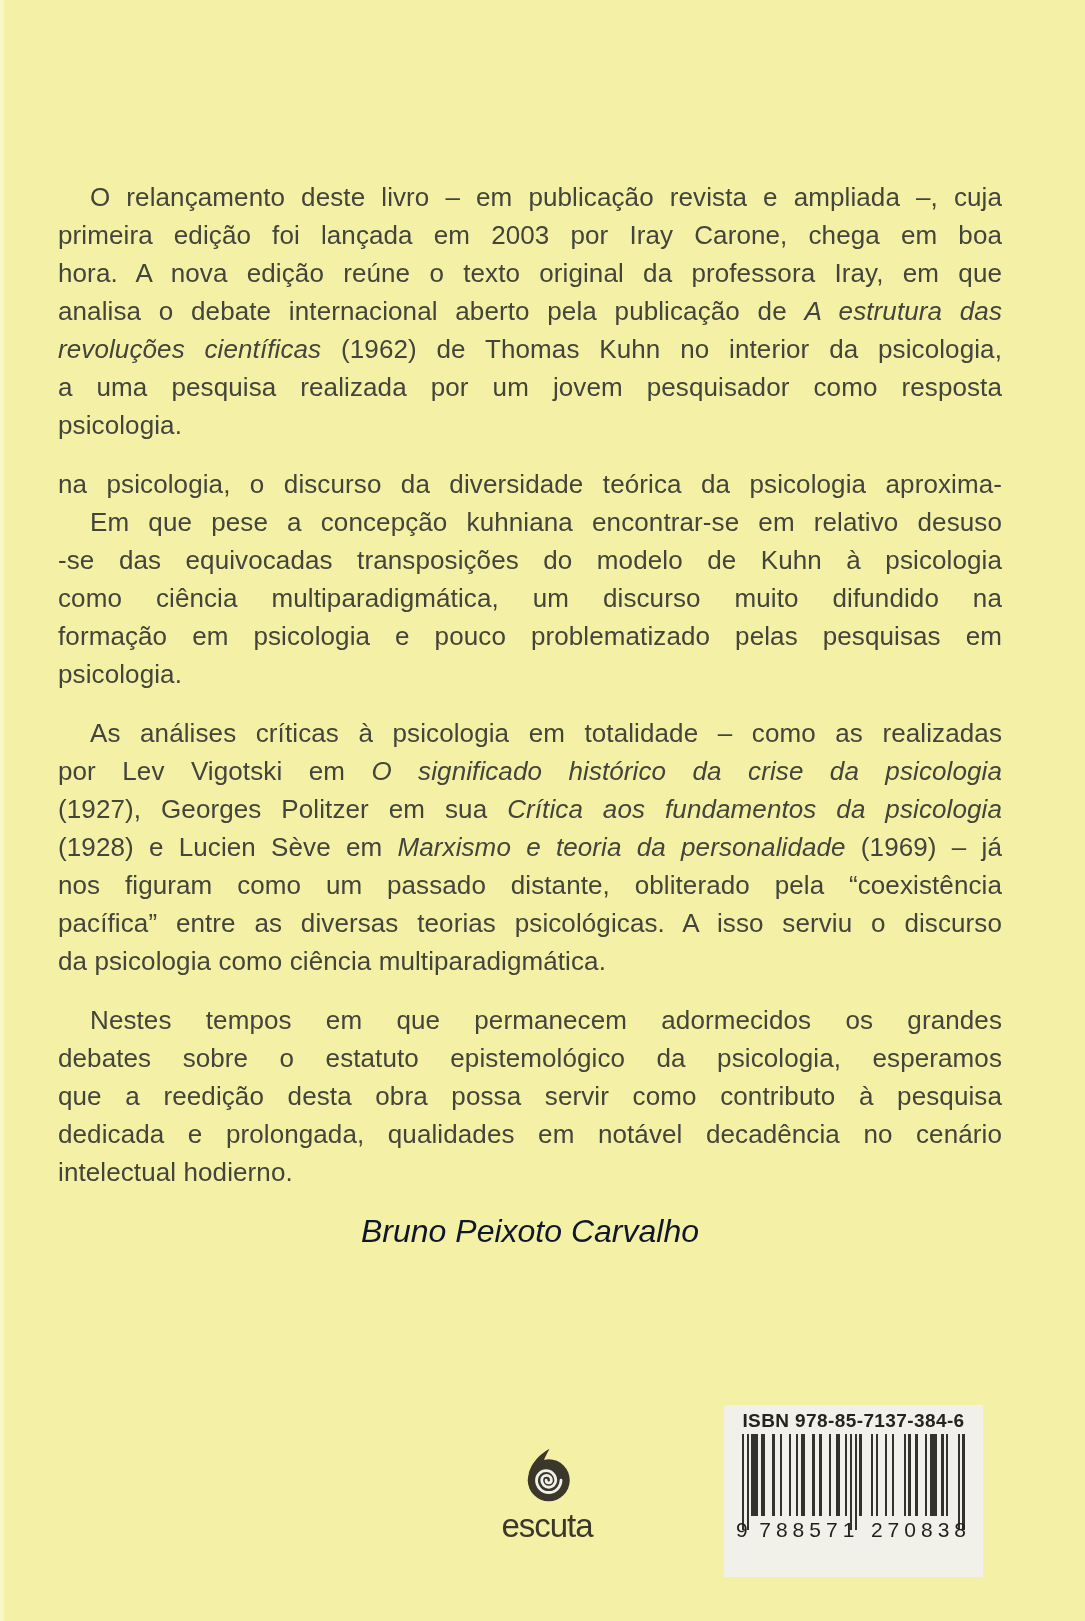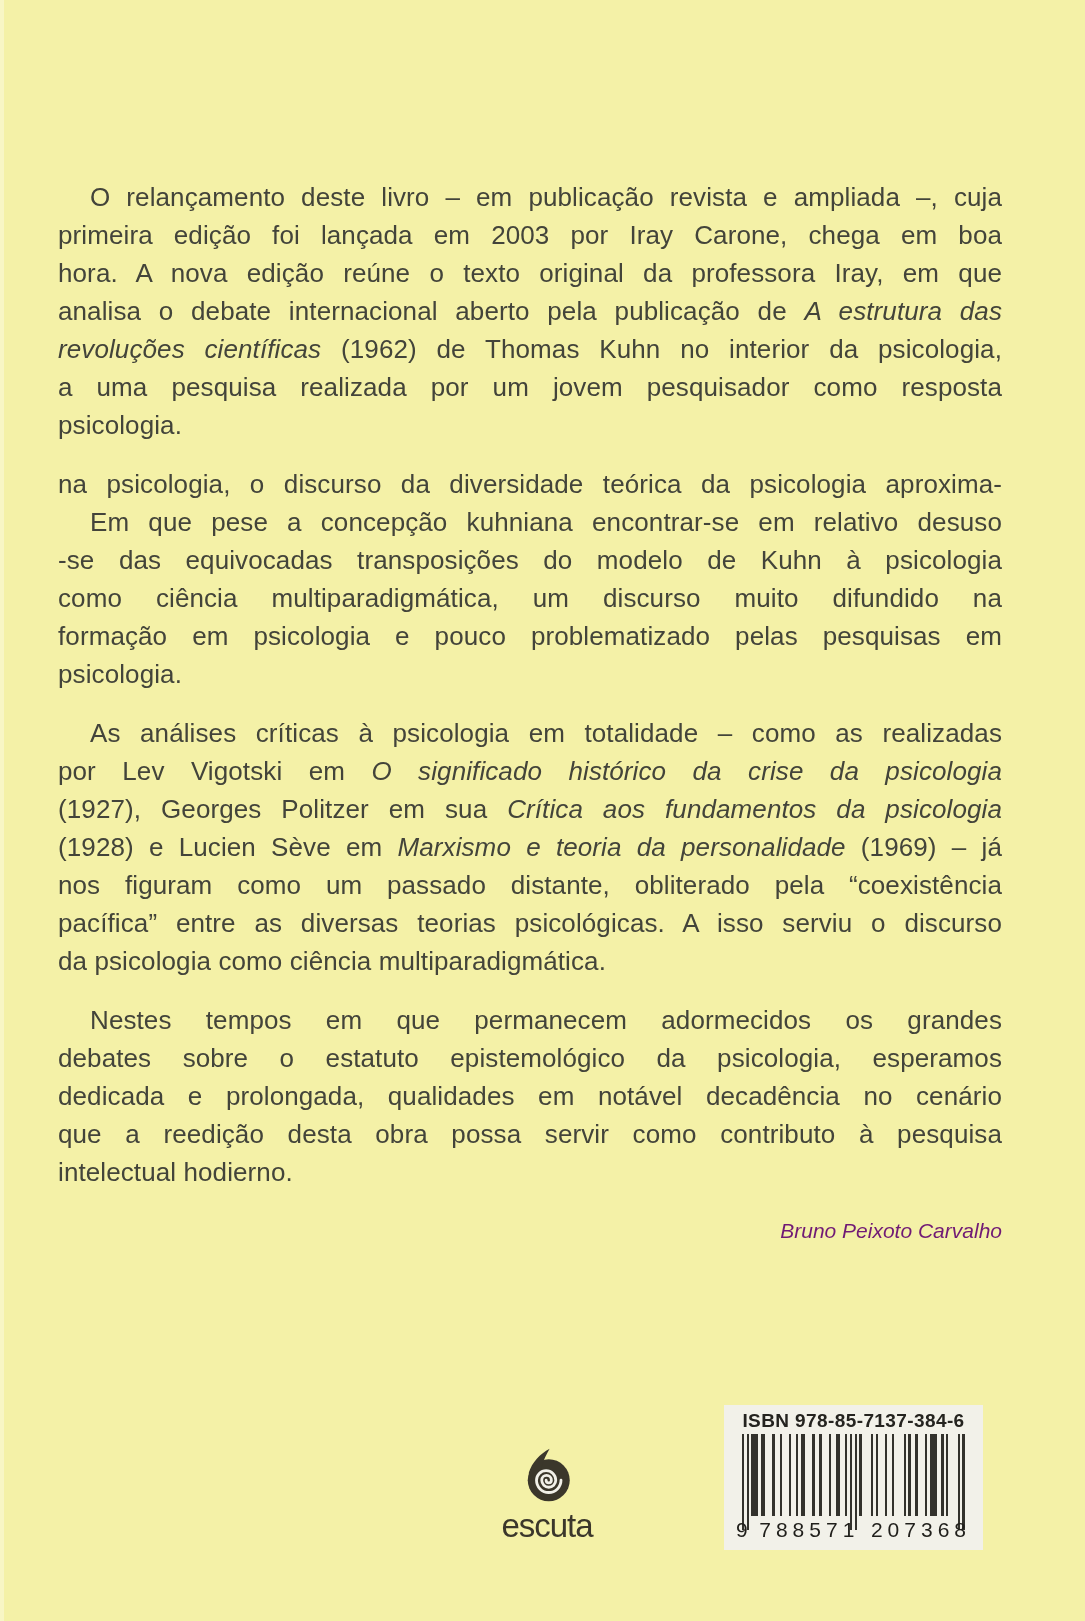--- a/index.html
+++ b/index.html
@@ -27,40 +27,40 @@
     overflow:hidden;
     text-align:justify;
     text-align-last:justify;
     letter-spacing:0.1px;
   }
   .line.indent{text-indent:32px;}
   .line.last{text-align:left;text-align-last:left;}
   .line em{font-style:italic;}
   .author{
     margin-top:20px;
-    text-align:right;
+    text-align:center;
     font-style:italic;
-    font-size:21px;line-height:38px;
-    color:#701a75;
+    font-size:32px;line-height:38px;
+    color:#0f172a;
   }
   
   .publisher{
     position:absolute;left:462px;top:1446px;width:170px;
     text-align:center;
   }
   .publisher svg{width:56px;height:58px;display:block;margin:0 auto;}
   .publisher-name{
     font-size:33px;line-height:40px;
     color:#3b372b;
     letter-spacing:-1px;
     margin-top:2px;
   }
   
   .isbn-box{
-    position:absolute;left:724px;top:1405px;width:259px;height:145px;
+    position:absolute;left:724px;top:1405px;width:259px;height:172px;
     background:#f2f1e9;
     box-sizing:border-box;
     padding:4px 10px 0 10px;
   }
   .isbn-label{
     text-align:center;
     font-size:19px;font-weight:600;
     color:#24231f;
     letter-spacing:0.4px;
     line-height:24px;
@@ -111,22 +111,22 @@
           <div class="line"><span>por Lev Vigotski em </span><em>O significado histórico da crise da psicologia</em></div>
           <div class="line"><span>(1927), Georges Politzer em sua </span><em>Crítica aos fundamentos da psicologia</em></div>
           <div class="line"><span>(1928) e Lucien Sève em </span><em>Marxismo e teoria da personalidade</em><span> (1969) – já</span></div>
           <div class="line"><span>nos figuram como um passado distante, obliterado pela “coexistência</span></div>
           <div class="line"><span>pacífica” entre as diversas teorias psicológicas. A isso serviu o discurso</span></div>
           <div class="line last"><span>da psicologia como ciência multiparadigmática.</span></div>
         </div>
         <div class="para">
           <div class="line indent"><span>Nestes tempos em que permanecem adormecidos os grandes</span></div>
           <div class="line"><span>debates sobre o estatuto epistemológico da psicologia, esperamos</span></div>
+          <div class="line"><span>que a reedição desta obra possa servir como contributo à pesquisa</span></div>
           <div class="line"><span>dedicada e prolongada, qualidades em notável decadência no cenário</span></div>
-          <div class="line"><span>que a reedição desta obra possa servir como contributo à pesquisa</span></div>
           <div class="line last"><span>intelectual hodierno.</span></div>
         </div>
       </div>
     <div class="author">Bruno Peixoto Carvalho</div>
   </main>
 
   <div class="publisher">
     <svg viewBox="0 0 64 64" aria-hidden="true">
 
       <circle cx="34" cy="38" r="24" fill="#3b372b"></circle>
@@ -233,17 +233,17 @@
         <span class="module"></span>
         <span class="module"></span>
         <span class="module"></span>
         <span class="module bar guard"></span>
         <span class="module"></span>
         <span class="module bar guard"></span>
       </div>
     <div class="barcode-digits">
       <span>9</span>
       <span class="group">788571</span>
-      <span class="group">207368</span>
+      <span class="group">270838</span>
     </div>
   </div>
 
 </div>
 
 </body></html>

